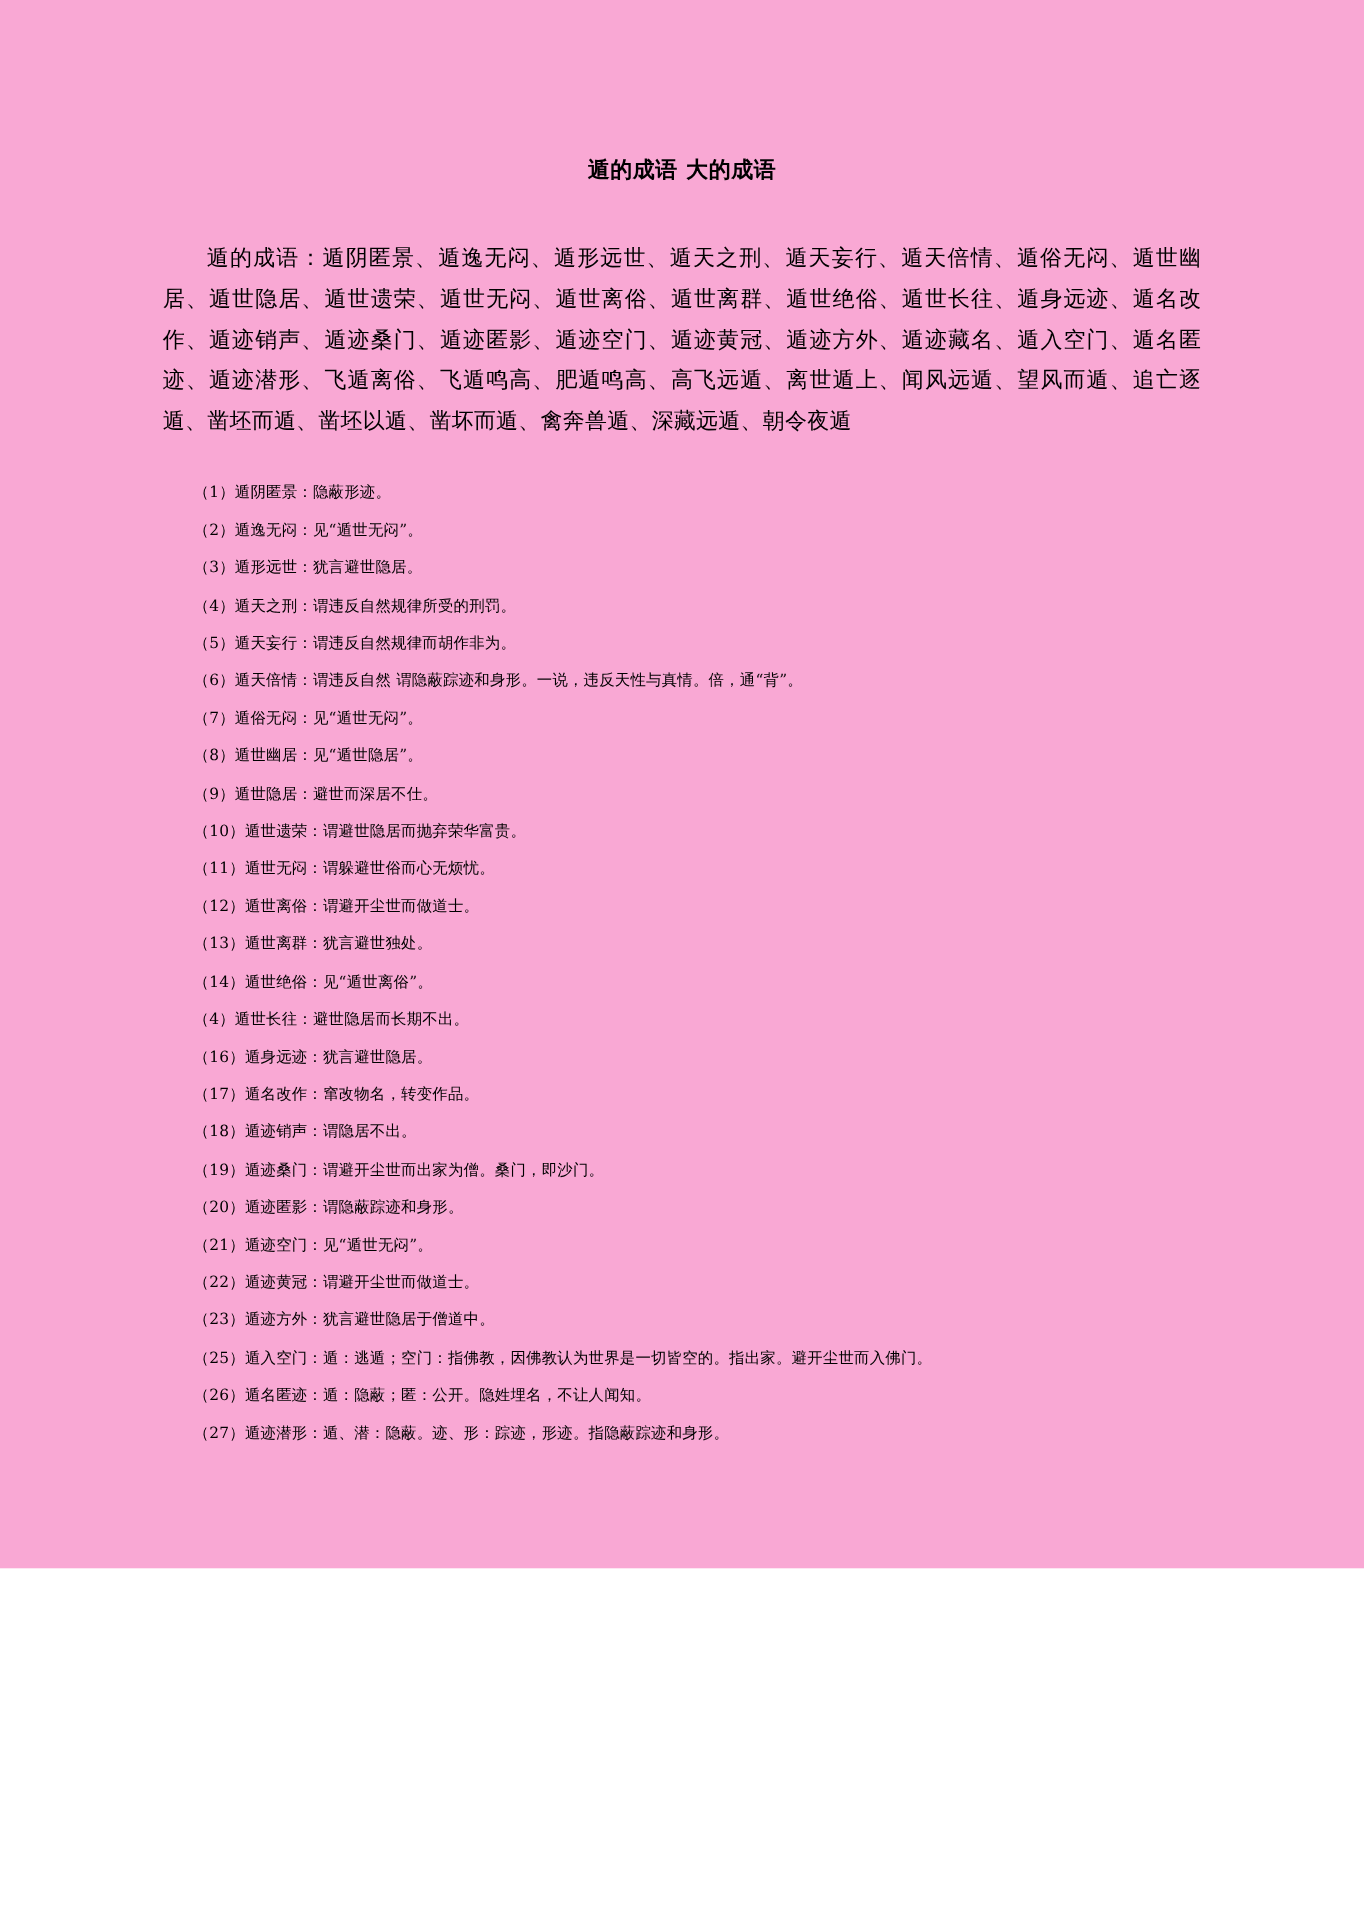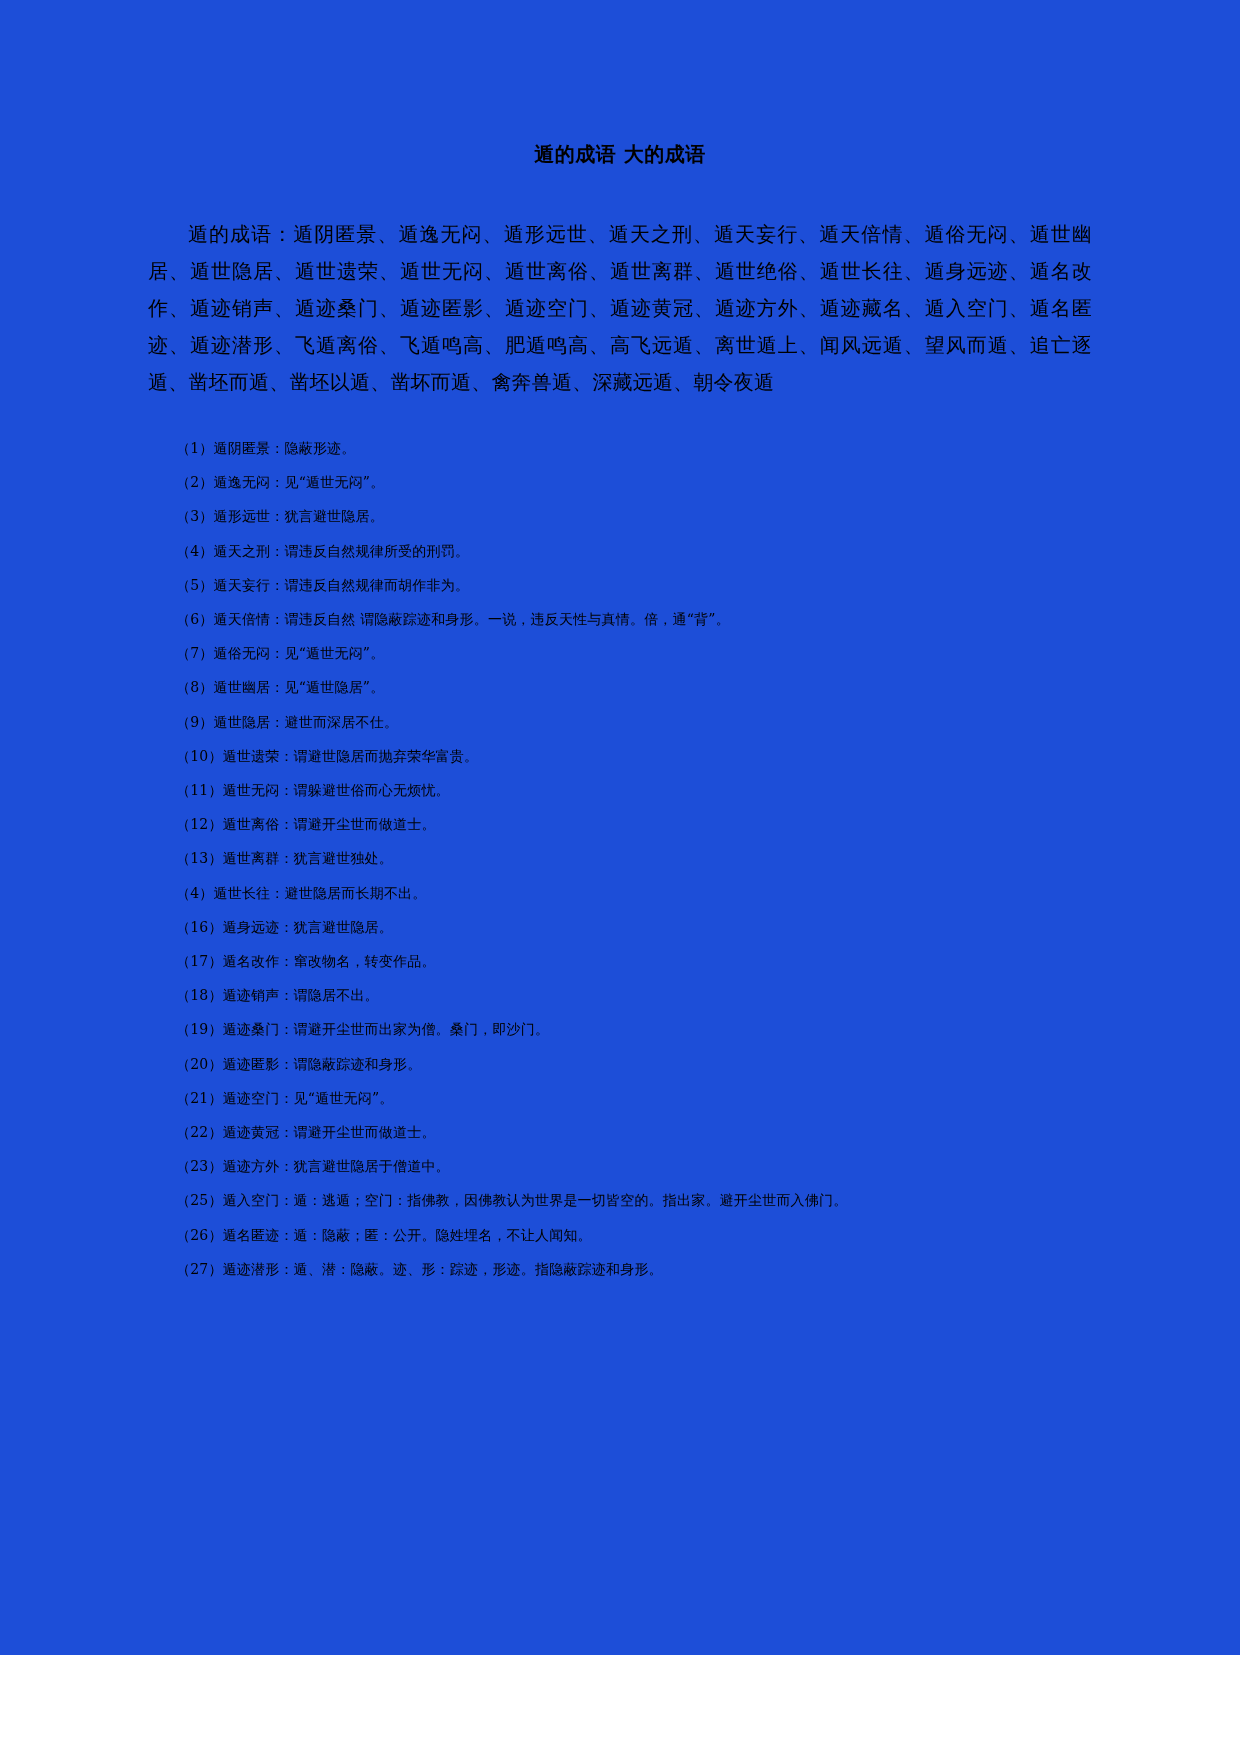--- a/index.html
+++ b/index.html
@@ -6,23 +6,23 @@
     margin: 0;
     padding: 0;
     background: #ffffff;
   }
   body {
     font-family: "DejaVu Serif", "Liberation Serif", serif;
     color: #000000;
   }
   .page {
     width: 1240px;
-    height: 1655px;
+    height: 1426px;
     box-sizing: border-box;
-    background: #1d4ed8;
+    background: #f9a8d4;
     position: relative;
     overflow: hidden;
     padding: 16px;
   }
   .page-inner {
     position: absolute;
     left: 148px;
     top: 0;
     width: 944px;
   }
@@ -77,20 +77,21 @@
       <p class="entry"><span class="num">（4）</span><span>遁天之刑：谓违反自然规律所受的刑罚。</span></p>
       <p class="entry"><span class="num">（5）</span><span>遁天妄行：谓违反自然规律而胡作非为。</span></p>
       <p class="entry"><span class="num">（6）</span><span>遁天倍情：谓违反自然 谓隐蔽踪迹和身形。一说，违反天性与真情。倍，通“背”。</span></p>
       <p class="entry"><span class="num">（7）</span><span>遁俗无闷：见“遁世无闷”。</span></p>
       <p class="entry"><span class="num">（8）</span><span>遁世幽居：见“遁世隐居”。</span></p>
       <p class="entry"><span class="num">（9）</span><span>遁世隐居：避世而深居不仕。</span></p>
       <p class="entry"><span class="num">（10）</span><span>遁世遗荣：谓避世隐居而抛弃荣华富贵。</span></p>
       <p class="entry"><span class="num">（11）</span><span>遁世无闷：谓躲避世俗而心无烦忧。</span></p>
       <p class="entry"><span class="num">（12）</span><span>遁世离俗：谓避开尘世而做道士。</span></p>
       <p class="entry"><span class="num">（13）</span><span>遁世离群：犹言避世独处。</span></p>
+      <p class="entry"><span class="num">（14）</span><span>遁世绝俗：见“遁世离俗”。</span></p>
       <p class="entry"><span class="num">（4）</span><span>遁世长往：避世隐居而长期不出。</span></p>
       <p class="entry"><span class="num">（16）</span><span>遁身远迹：犹言避世隐居。</span></p>
       <p class="entry"><span class="num">（17）</span><span>遁名改作：窜改物名，转变作品。</span></p>
       <p class="entry"><span class="num">（18）</span><span>遁迹销声：谓隐居不出。</span></p>
       <p class="entry"><span class="num">（19）</span><span>遁迹桑门：谓避开尘世而出家为僧。桑门，即沙门。</span></p>
       <p class="entry"><span class="num">（20）</span><span>遁迹匿影：谓隐蔽踪迹和身形。</span></p>
       <p class="entry"><span class="num">（21）</span><span>遁迹空门：见“遁世无闷”。</span></p>
       <p class="entry"><span class="num">（22）</span><span>遁迹黄冠：谓避开尘世而做道士。</span></p>
       <p class="entry"><span class="num">（23）</span><span>遁迹方外：犹言避世隐居于僧道中。</span></p>
       <p class="entry"><span class="num">（25）</span><span>遁入空门：遁：逃遁；空门：指佛教，因佛教认为世界是一切皆空的。指出家。避开尘世而入佛门。</span></p>

